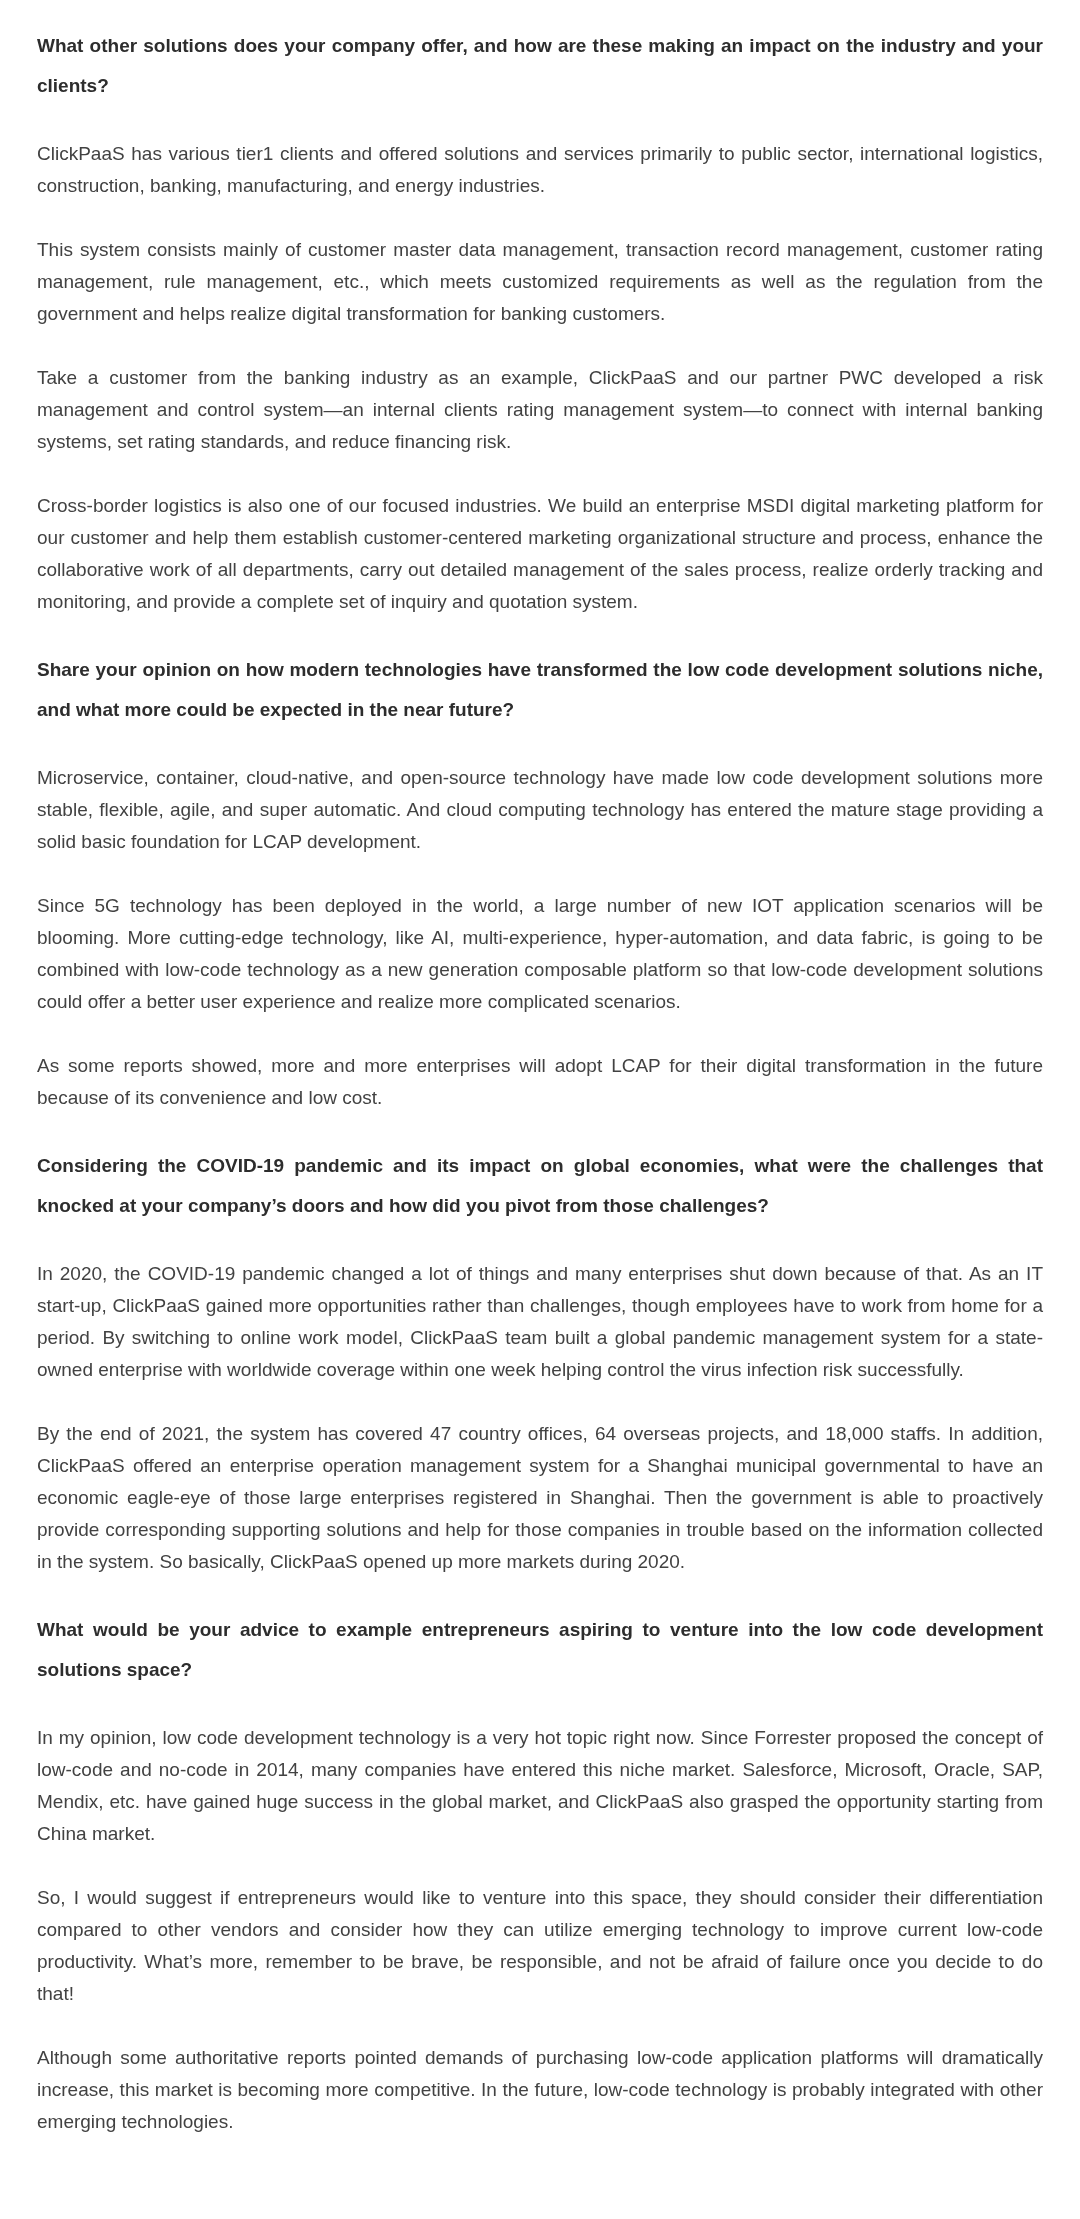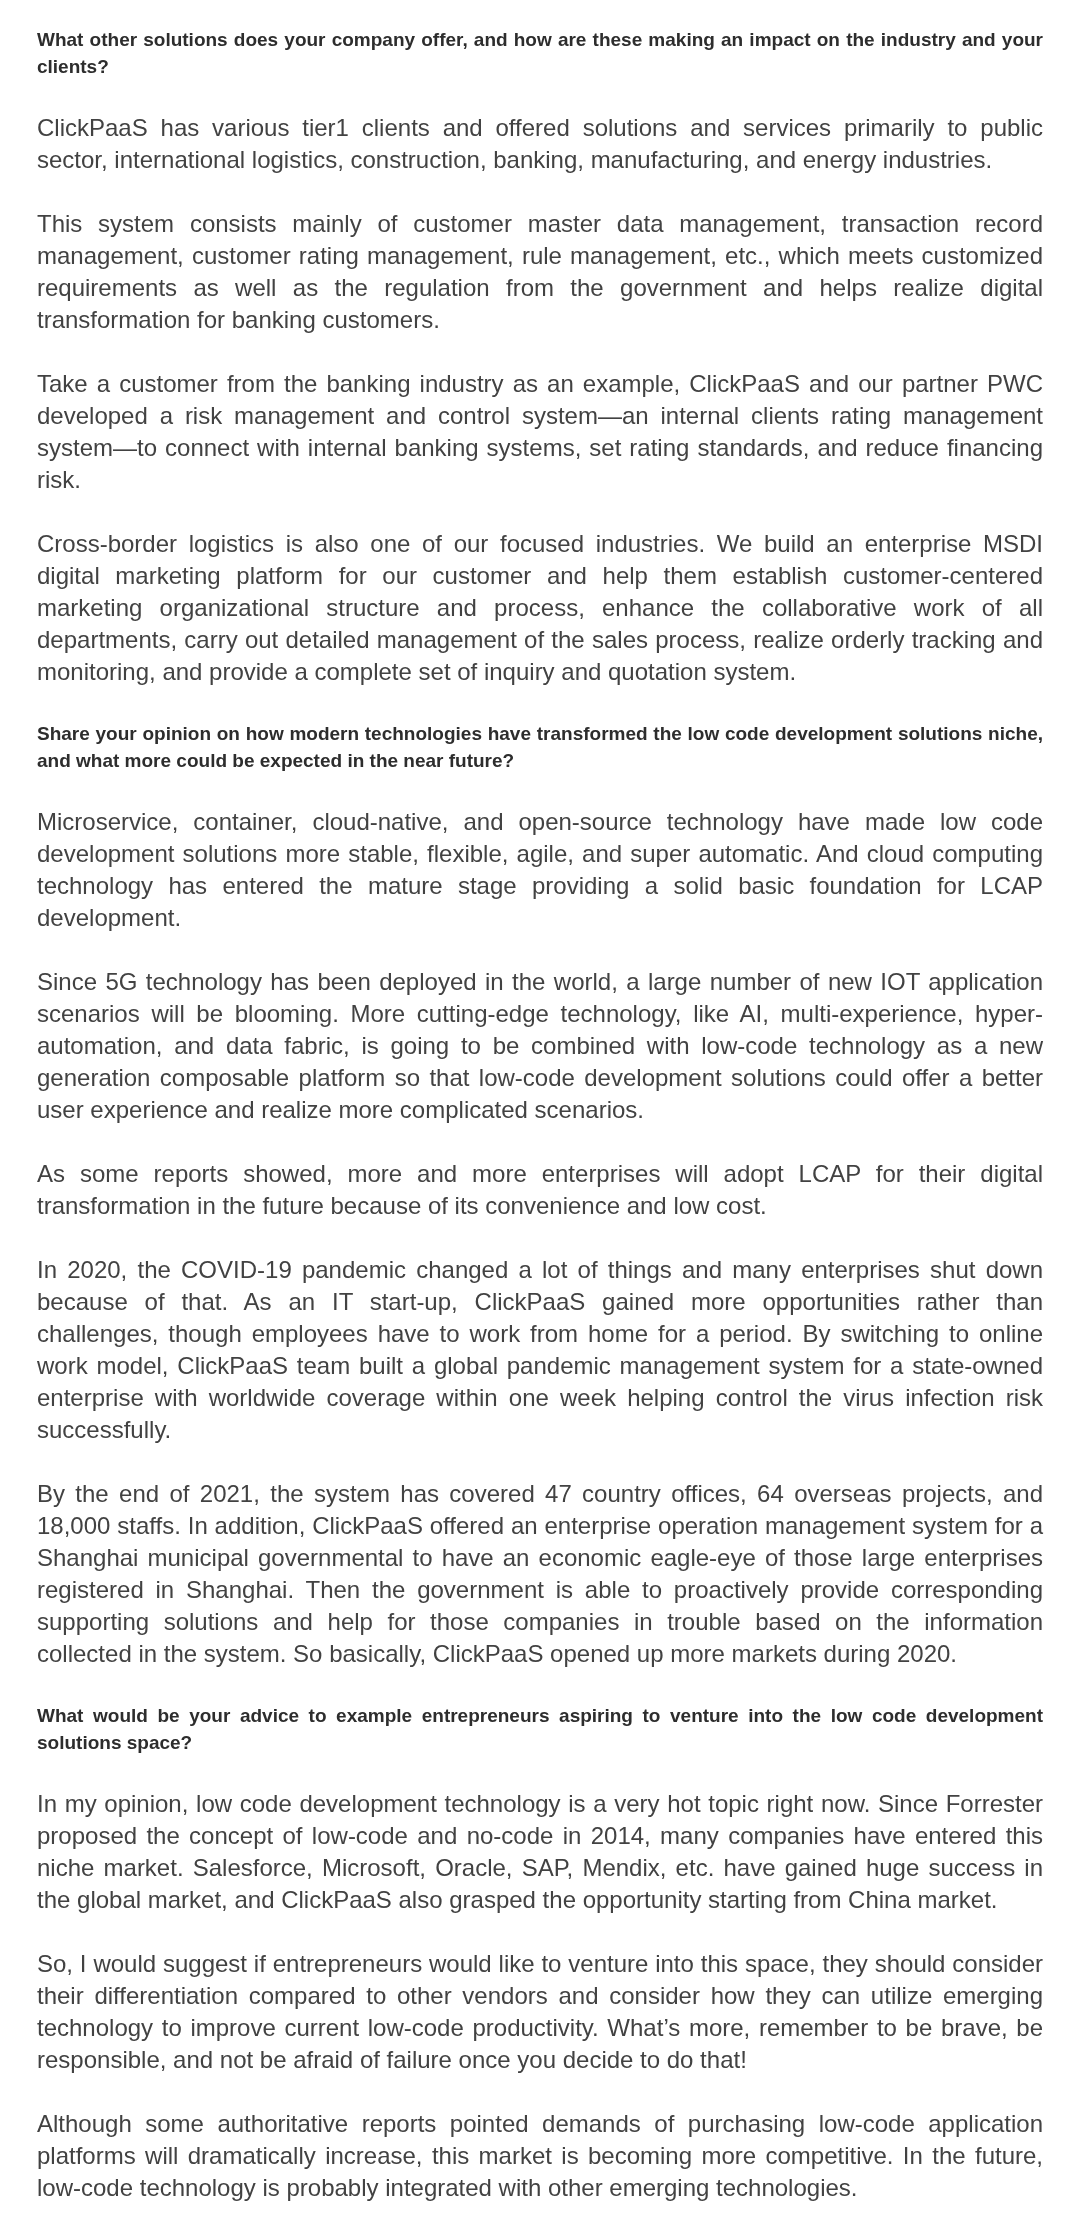--- a/index.html
+++ b/index.html
@@ -18,44 +18,45 @@
   }
   .article {
     width: 100%;
   }
   .question {
     font-weight: 700;
     color: #2d2d2d;
     text-align: justify;
     margin: 0 0 32px 0;
     font-size: 19px;
-    line-height: 27px;
+    line-height: 40px;
   }
   .answer {
     font-weight: 400;
     color: #424242;
     text-align: justify;
     margin: 0 0 32px 0;
-    font-size: 24px;
+    font-size: 19px;
     line-height: 32px;
   }
   .answer:last-child { margin-bottom: 0; }
 </style>
 </head>
 <body>
 
 <main class="article">
   <h2 class="question">What other solutions does your company offer, and how are these making an impact on the industry and your clients?</h2>
   <p class="answer">ClickPaaS has various tier1 clients and offered solutions and services primarily to public sector, international logistics, construction, banking, manufacturing, and energy industries.</p>
   <p class="answer">This system consists mainly of customer master data management, transaction record management, customer rating management, rule management, etc., which meets customized requirements as well as the regulation from the government and helps realize digital transformation for banking customers.</p>
   <p class="answer">Take a customer from the banking industry as an example, ClickPaaS and our partner PWC developed a risk management and control system—an internal clients rating management system—to connect with internal banking systems, set rating standards, and reduce financing risk.</p>
   <p class="answer">Cross-border logistics is also one of our focused industries. We build an enterprise MSDI digital marketing platform for our customer and help them establish customer-centered marketing organizational structure and process, enhance the collaborative work of all departments, carry out detailed management of the sales process, realize orderly tracking and monitoring, and provide a complete set of inquiry and quotation system.</p>
   <h2 class="question">Share your opinion on how modern technologies have transformed the low code development solutions niche, and what more could be expected in the near future?</h2>
   <p class="answer">Microservice, container, cloud-native, and open-source technology have made low code development solutions more stable, flexible, agile, and super automatic. And cloud computing technology has entered the mature stage providing a solid basic foundation for LCAP development.</p>
   <p class="answer">Since 5G technology has been deployed in the world, a large number of new IOT application scenarios will be blooming. More cutting-edge technology, like AI, multi-experience, hyper-automation, and data fabric, is going to be combined with low-code technology as a new generation composable platform so that low-code development solutions could offer a better user experience and realize more complicated scenarios.</p>
   <p class="answer">As some reports showed, more and more enterprises will adopt LCAP for their digital transformation in the future because of its convenience and low cost.</p>
+  <h2 class="question">Considering the COVID-19 pandemic and its impact on global economies, what were the challenges that knocked at your company’s doors and how did you pivot from those challenges?</h2>
   <p class="answer">In 2020, the COVID-19 pandemic changed a lot of things and many enterprises shut down because of that. As an IT start-up, ClickPaaS gained more opportunities rather than challenges, though employees have to work from home for a period. By switching to online work model, ClickPaaS team built a global pandemic management system for a state-owned enterprise with worldwide coverage within one week helping control the virus infection risk successfully.</p>
   <p class="answer">By the end of 2021, the system has covered 47 country offices, 64 overseas projects, and 18,000 staffs. In addition, ClickPaaS offered an enterprise operation management system for a Shanghai municipal governmental to have an economic eagle-eye of those large enterprises registered in Shanghai. Then the government is able to proactively provide corresponding supporting solutions and help for those companies in trouble based on the information collected in the system. So basically, ClickPaaS opened up more markets during 2020.</p>
   <h2 class="question">What would be your advice to example entrepreneurs aspiring to venture into the low code development solutions space?</h2>
   <p class="answer">In my opinion, low code development technology is a very hot topic right now. Since Forrester proposed the concept of low-code and no-code in 2014, many companies have entered this niche market. Salesforce, Microsoft, Oracle, SAP, Mendix, etc. have gained huge success in the global market, and ClickPaaS also grasped the opportunity starting from China market.</p>
   <p class="answer">So, I would suggest if entrepreneurs would like to venture into this space, they should consider their differentiation compared to other vendors and consider how they can utilize emerging technology to improve current low-code productivity. What’s more, remember to be brave, be responsible, and not be afraid of failure once you decide to do that!</p>
   <p class="answer">Although some authoritative reports pointed demands of purchasing low-code application platforms will dramatically increase, this market is becoming more competitive. In the future, low-code technology is probably integrated with other emerging technologies.</p>
 </main>
 
 </body></html>

